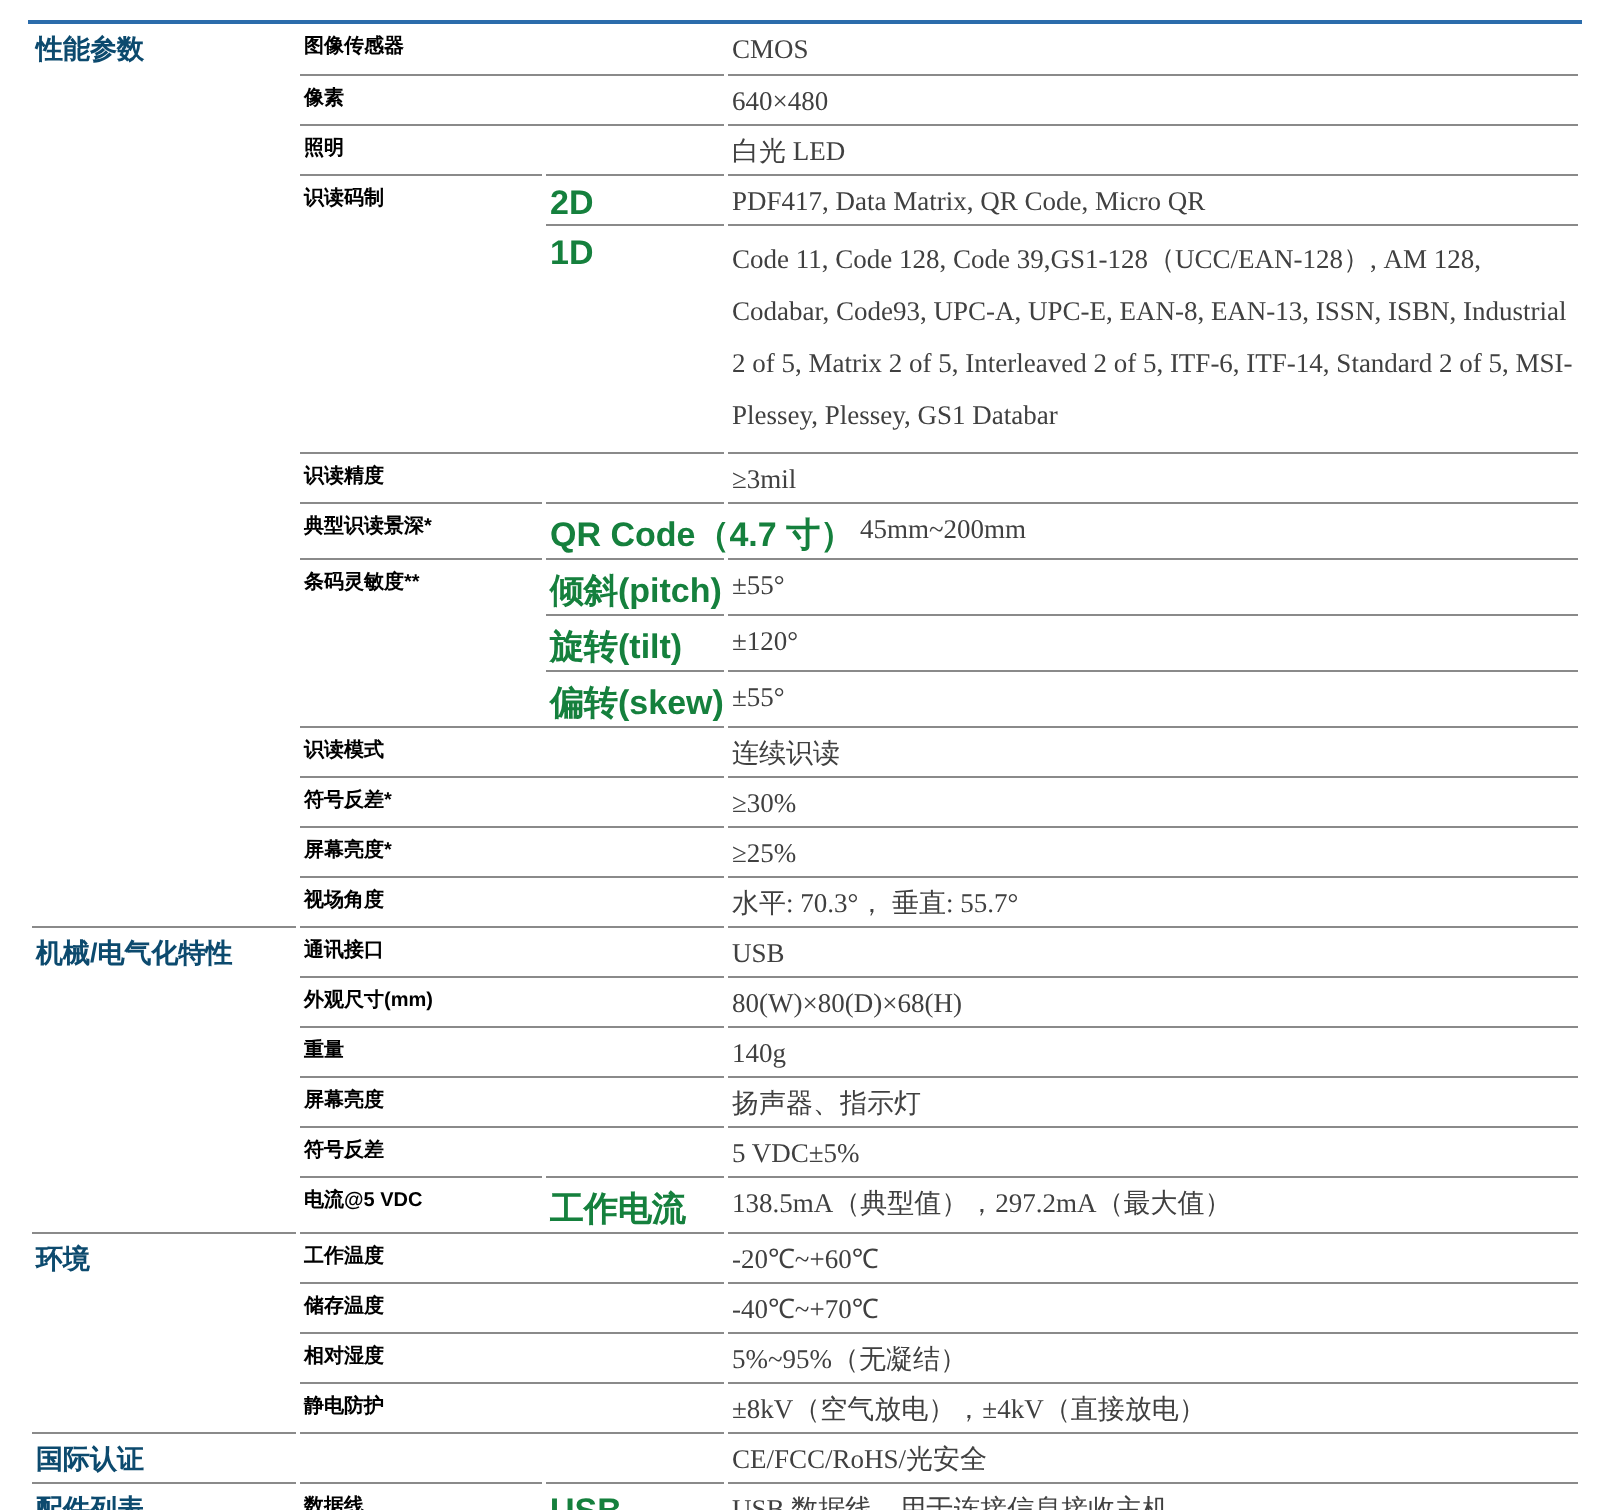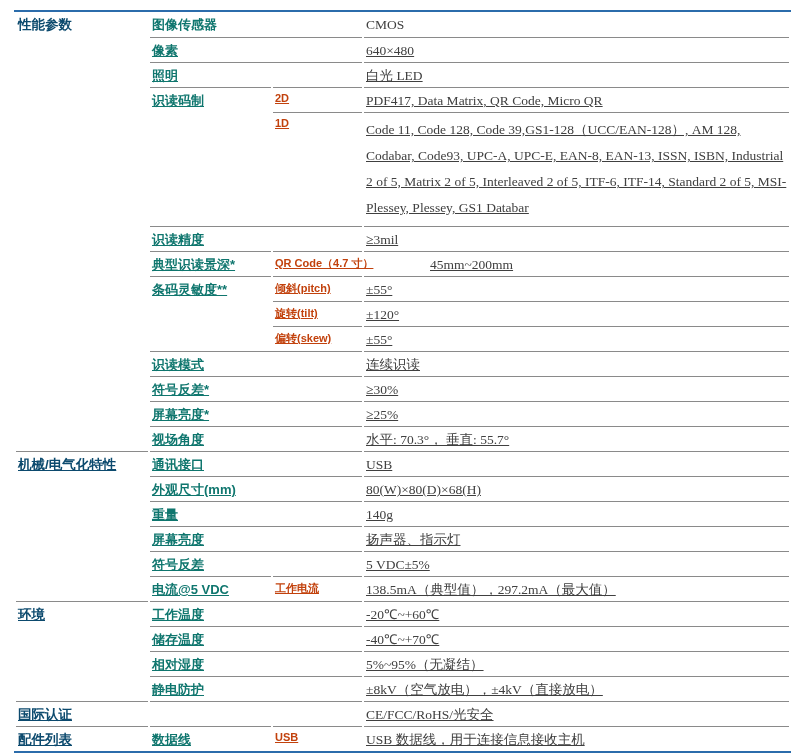--- a/index.html
+++ b/index.html
@@ -2,25 +2,25 @@
 <html><head>
 <meta charset="utf-8">
 <style>
   html,body{margin:0;padding:0;background:#ffffff;}
   body{width:800px;height:755px;overflow:hidden;}
   .wrap{margin:10px 9px 0 14px;}
   .bar{height:2px;background:#2b6cab;}
   table.spec{border-collapse:separate;border-spacing:2px 0;width:100%;table-layout:fixed;}
   td{vertical-align:top;box-sizing:border-box;height:25px;padding:4px 2px 0 2px;overflow:visible;}
   .cat{font-family:"Liberation Sans",sans-serif;font-weight:bold;font-size:13.5px;color:#0c4a6e;white-space:nowrap;}
-  .param{font-family:"Liberation Sans",sans-serif;font-weight:bold;font-size:13px;color:#0f766e;white-space:nowrap;}
-  .sub{font-family:"Liberation Sans",sans-serif;font-weight:bold;font-size:11px;color:#c2410c;white-space:nowrap;}
+  .param{font-family:"Liberation Sans",sans-serif;font-weight:bold;font-size:10px;color:#000000;white-space:nowrap;}
+  .sub{font-family:"Liberation Sans",sans-serif;font-weight:bold;font-size:17px;color:#15803d;white-space:nowrap;}
   .val{font-family:"Liberation Serif",serif;font-size:13.5px;color:#404040;line-height:17px;}
   .long{white-space:normal;line-height:26px;padding-bottom:5px;height:auto;}
-  .sep{border-top:1px solid #8a8a8a;text-decoration:underline;}
+  .sep{border-top:1px solid #8a8a8a;}
   .indent{padding-left:66px;margin-top:44px;}
 </style>
 </head>
 <body>
 
 <div class="wrap">
   <div class="bar"></div>
 
   <table class="spec">
     <colgroup>

